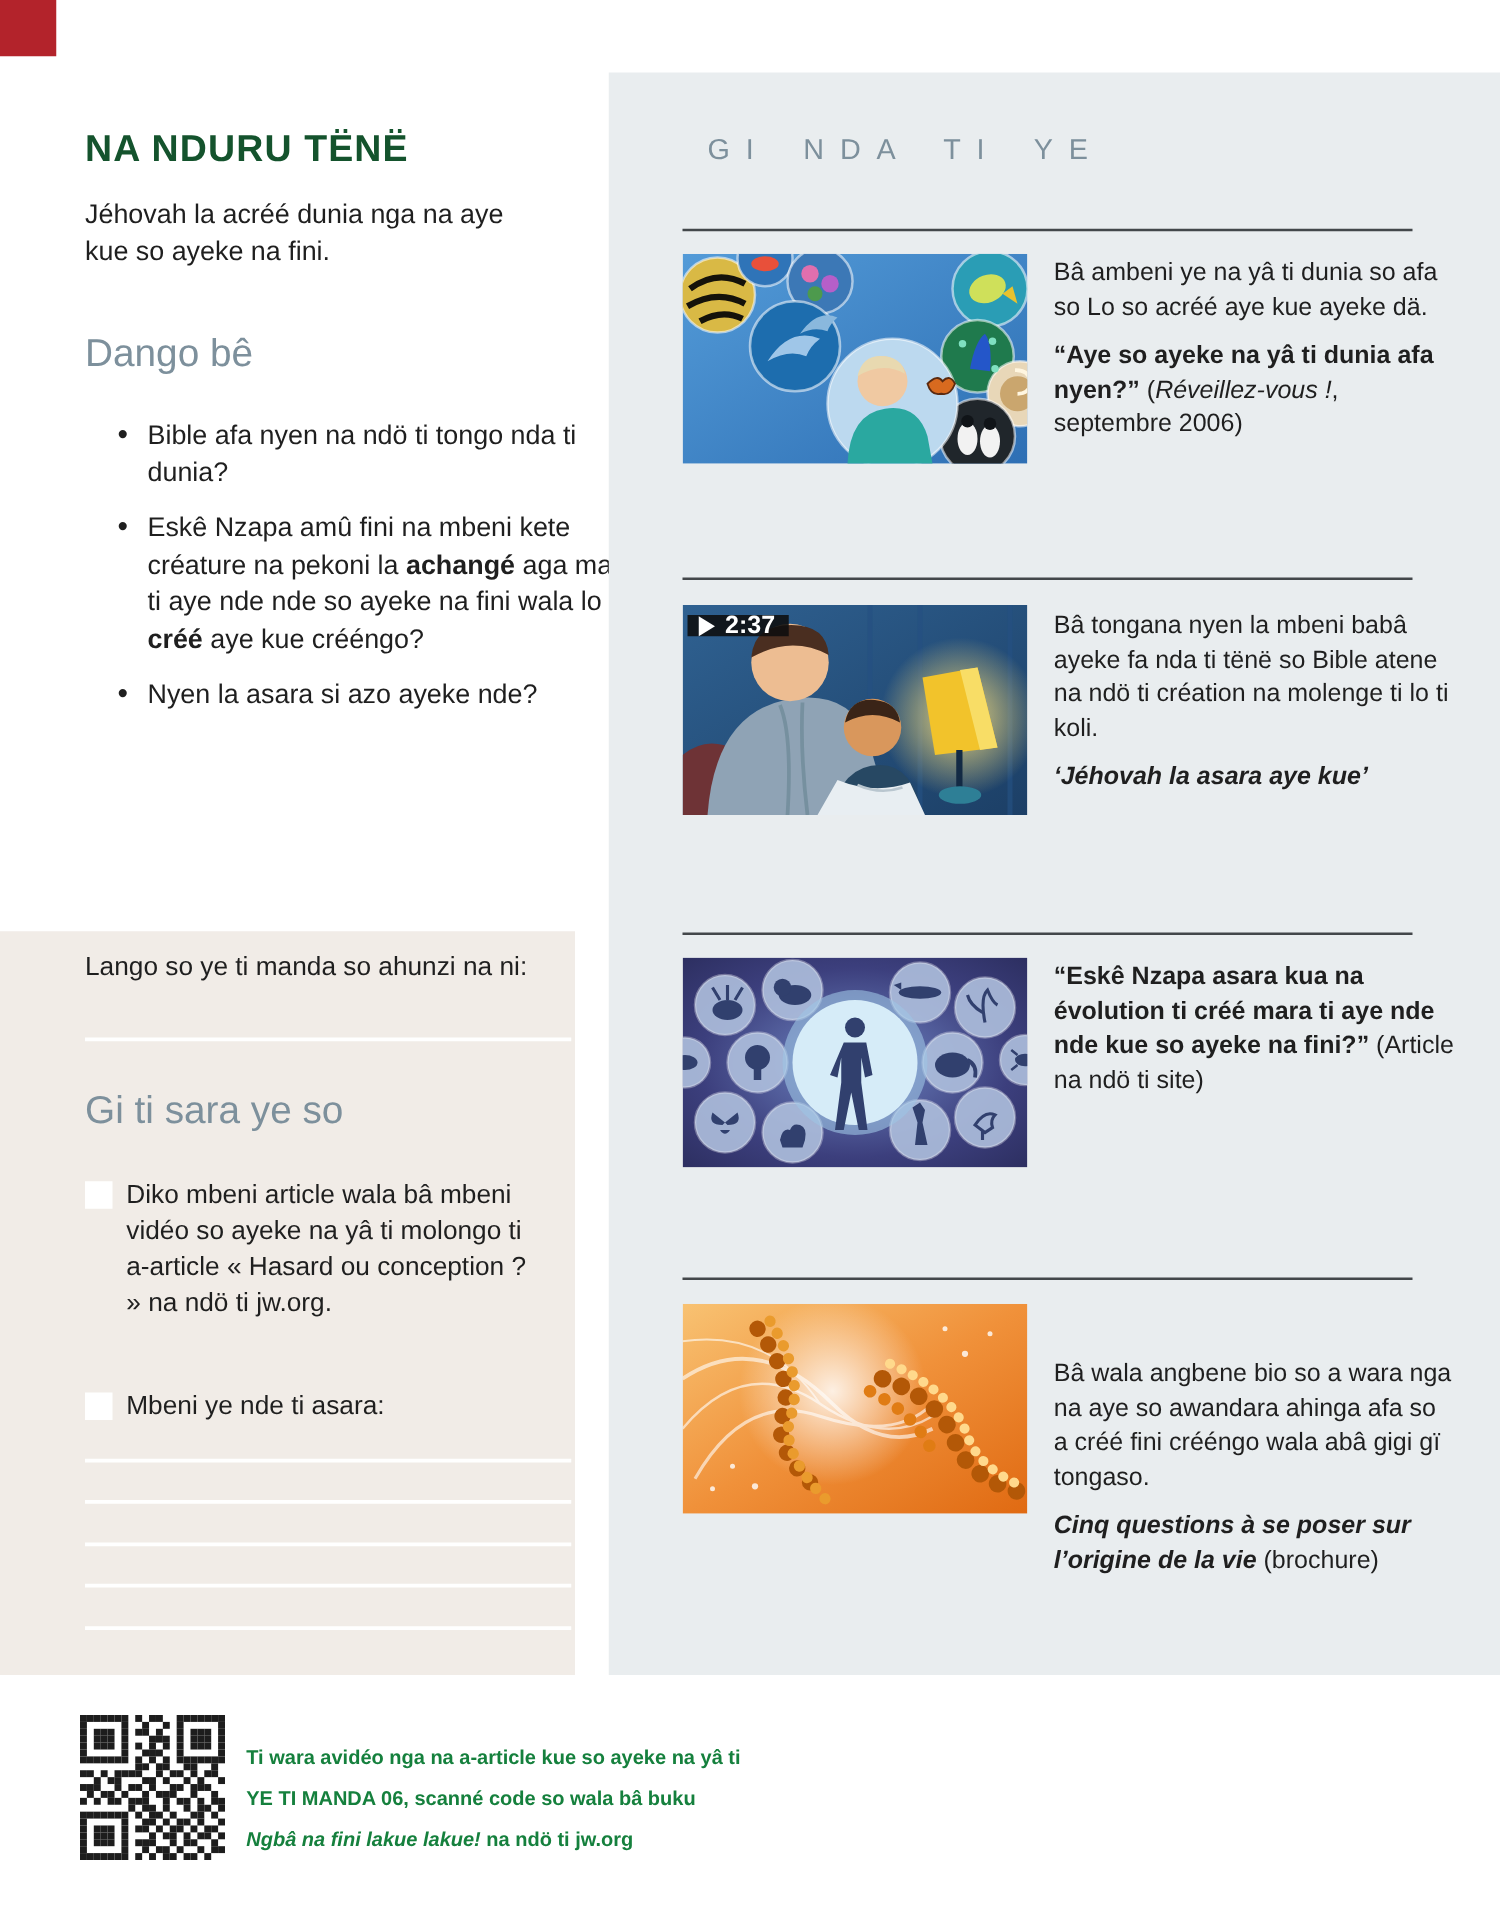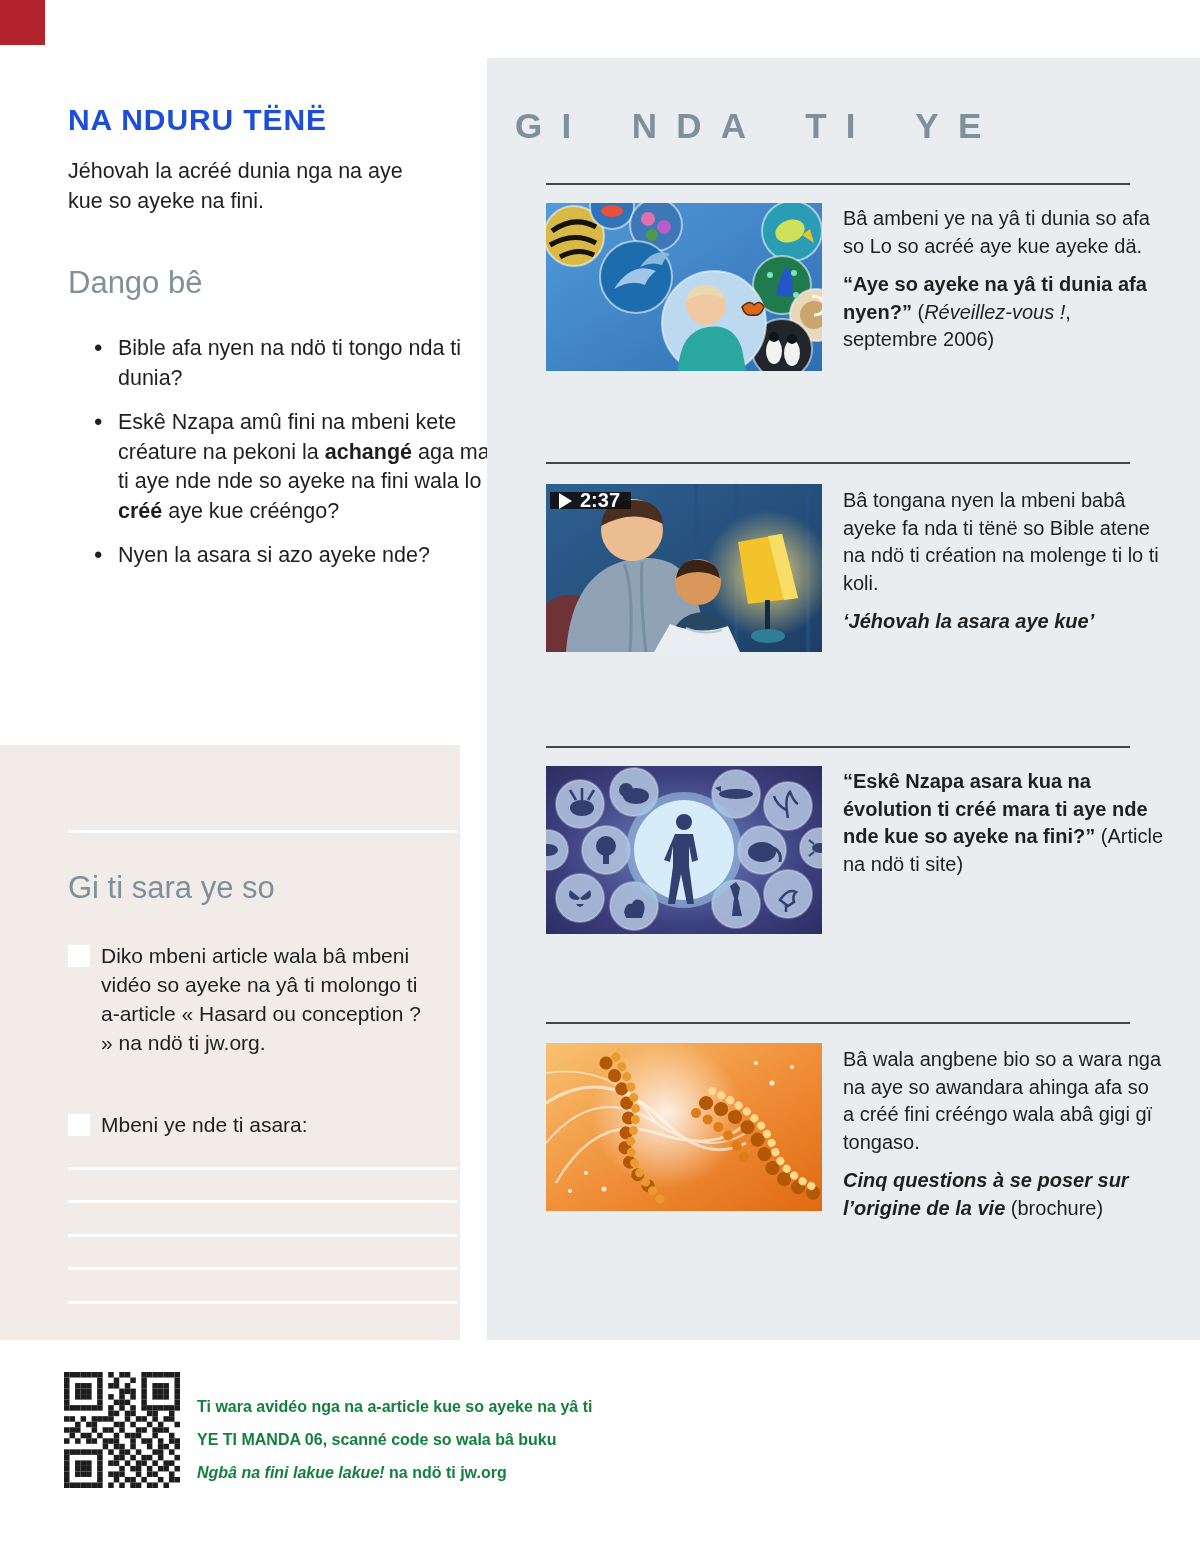--- a/index.html
+++ b/index.html
@@ -4,41 +4,41 @@
 <style>
   html,body{margin:0;padding:0;background:#fff;}
   .page{position:relative;width:1200px;height:1543px;background:#fff;overflow:hidden;
         font-family:"Liberation Sans","DejaVu Sans",sans-serif;color:#1f1f1f;}
   .abs{position:absolute;}
 
   
   .brand{left:0;top:0;width:45px;height:45px;background:#b3232b;}
 
   
-  .page-title{left:68px;top:103px;font-size:30px;font-weight:bold;color:#1d4ed8;letter-spacing:.03em;}
+  .page-title{left:68px;top:103px;font-size:30px;font-weight:bold;color:#14532d;letter-spacing:.03em;}
   .intro{left:68px;top:157px;width:375px;font-size:21.5px;line-height:29.5px;}
   .h-slate{color:#7d909c;font-size:31px;font-weight:400;}
   .think-head{left:68px;top:265px;}
   .qlist{left:68px;top:334px;width:392px;margin:0;padding:0 0 0 50px;list-style:none;}
   .qlist li{position:relative;font-size:21.5px;line-height:29.5px;margin:0 0 15px 0;}
   .qlist li::before{content:"\2022";position:absolute;left:-24px;top:-1px;font-size:24px;}
   .bold{font-weight:bold;}
 
   
   .note-box{left:0;top:745px;width:460px;height:595px;background:#f1ece7;}
   .goal-label{left:68px;top:760px;width:392px;font-size:21px;line-height:28px;}
   .wline{height:2.5px;background:#fff;}
   .todo-head{left:68px;top:870px;}
   .check-item{position:absolute;left:68px;width:362px;}
   .checkbox{position:absolute;left:0;top:4px;width:22px;height:22px;background:#fff;}
   .check-text{display:block;margin-left:33px;font-size:21px;line-height:29px;}
 
   
   .panel{left:487px;top:58px;width:713px;height:1282px;background:#e9edef;}
-  .panel-head{left:515px;top:106px;font-size:35px;font-weight:bold;color:#7d909c;
+  .panel-head{left:566px;top:106px;font-size:23px;font-weight:normal;color:#7d909c;
               letter-spacing:.55em;word-spacing:.35em;}
   .sep{left:546px;width:584px;height:2px;background:#43474a;}
   .thumb{left:546px;width:276px;height:168px;overflow:hidden;}
   .thumb svg{display:block;}
   .row-text{left:843px;width:322px;font-size:20px;line-height:27.5px;}
   .row-text p{margin:0 0 11px 0;}
   .row-text p:last-child{margin:0;}
   .bi{font-weight:bold;font-style:italic;}
   .it{font-style:italic;}
 
@@ -71,20 +71,21 @@
     </li>
     <li>
       <span>Eskê Nzapa amû fini na mbeni kete créature na pekoni la </span><span class="bold">achangé</span><span> aga mara ti aye nde nde so ayeke na fini wala lo </span><span class="bold">créé</span><span> aye kue crééngo?</span>
     </li>
     <li>
       <span>Nyen la asara si azo ayeke nde?</span>
     </li>
   </ul>
 
   <div class="abs note-box"></div>
+  <div class="abs goal-label">Lango so ye ti manda so ahunzi na ni:</div>
   <div class="abs wline" style="left:68px;top:830px;width:389px;"></div>
   <div class="abs h-slate todo-head">Gi ti sara ye so</div>
 
   <div class="check-item" style="top:941px;">
     <span class="checkbox"></span>
     <span class="check-text">Diko mbeni article wala bâ mbeni vidéo so ayeke na yâ ti molongo ti a-article « Hasard ou conception ? » na ndö ti jw.org.</span>
   </div>
   <div class="check-item" style="top:1110px;">
     <span class="checkbox"></span>
     <span class="check-text">Mbeni ye nde ti asara:</span>
@@ -281,21 +282,21 @@
       <g fill="#fff" opacity=".8">
         <circle cx="40" cy="130" r="2"></circle>
           <circle cx="58" cy="146" r="2.5"></circle>
           <circle cx="24" cy="148" r="2"></circle>
         <circle cx="226" cy="40" r="2.5"></circle>
           <circle cx="246" cy="24" r="2"></circle>
           <circle cx="210" cy="20" r="2"></circle>
       </g>
     </svg>
   </div>
-  <div class="abs row-text" style="top:1046px;">
+  <div class="abs row-text" style="top:1086px;">
     <p>Bâ wala angbene bio so a wara nga na aye so awandara ahinga afa so a créé fini crééngo wala abâ gigi gï tongaso.</p>
     <p><span class="bi">Cinq questions à se poser sur l’origine de la vie</span><span> (brochure)</span></p>
   </div>
 
   <div class="abs qr">
     <svg width="116" height="116" viewBox="0 0 210 210" fill="#1d1d1d">
         <rect x="0" y="0" width="10" height="10"></rect>
         <rect x="10" y="0" width="10" height="10"></rect>
         <rect x="20" y="0" width="10" height="10"></rect>
         <rect x="30" y="0" width="10" height="10"></rect>

